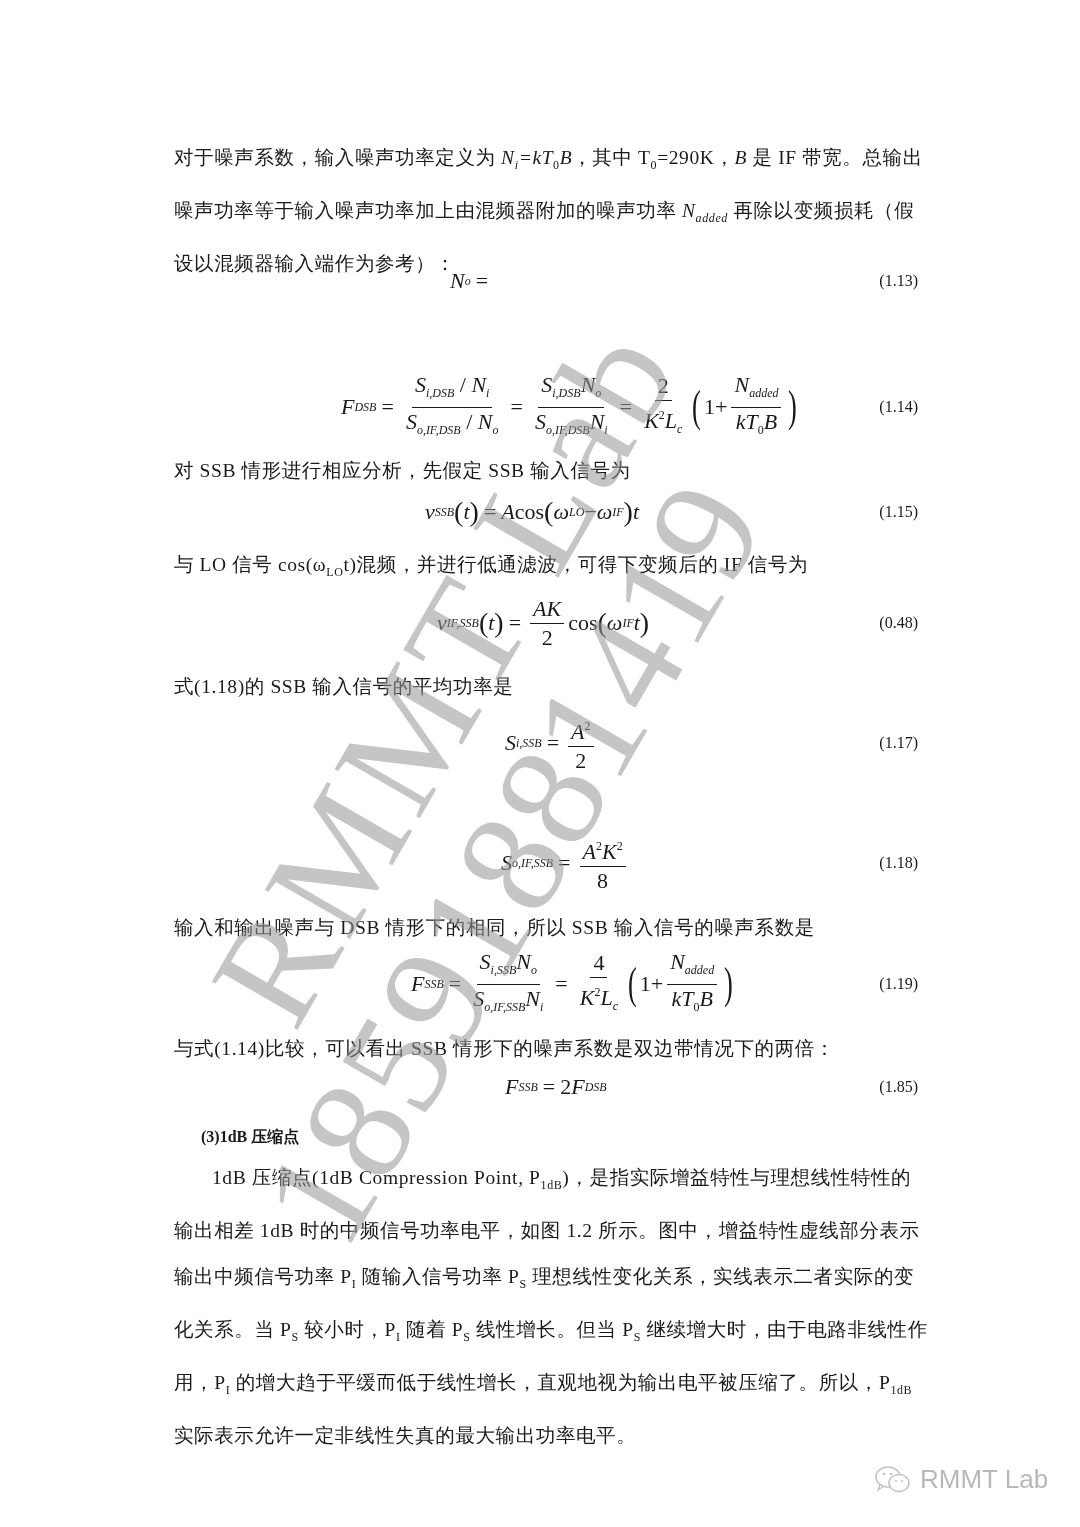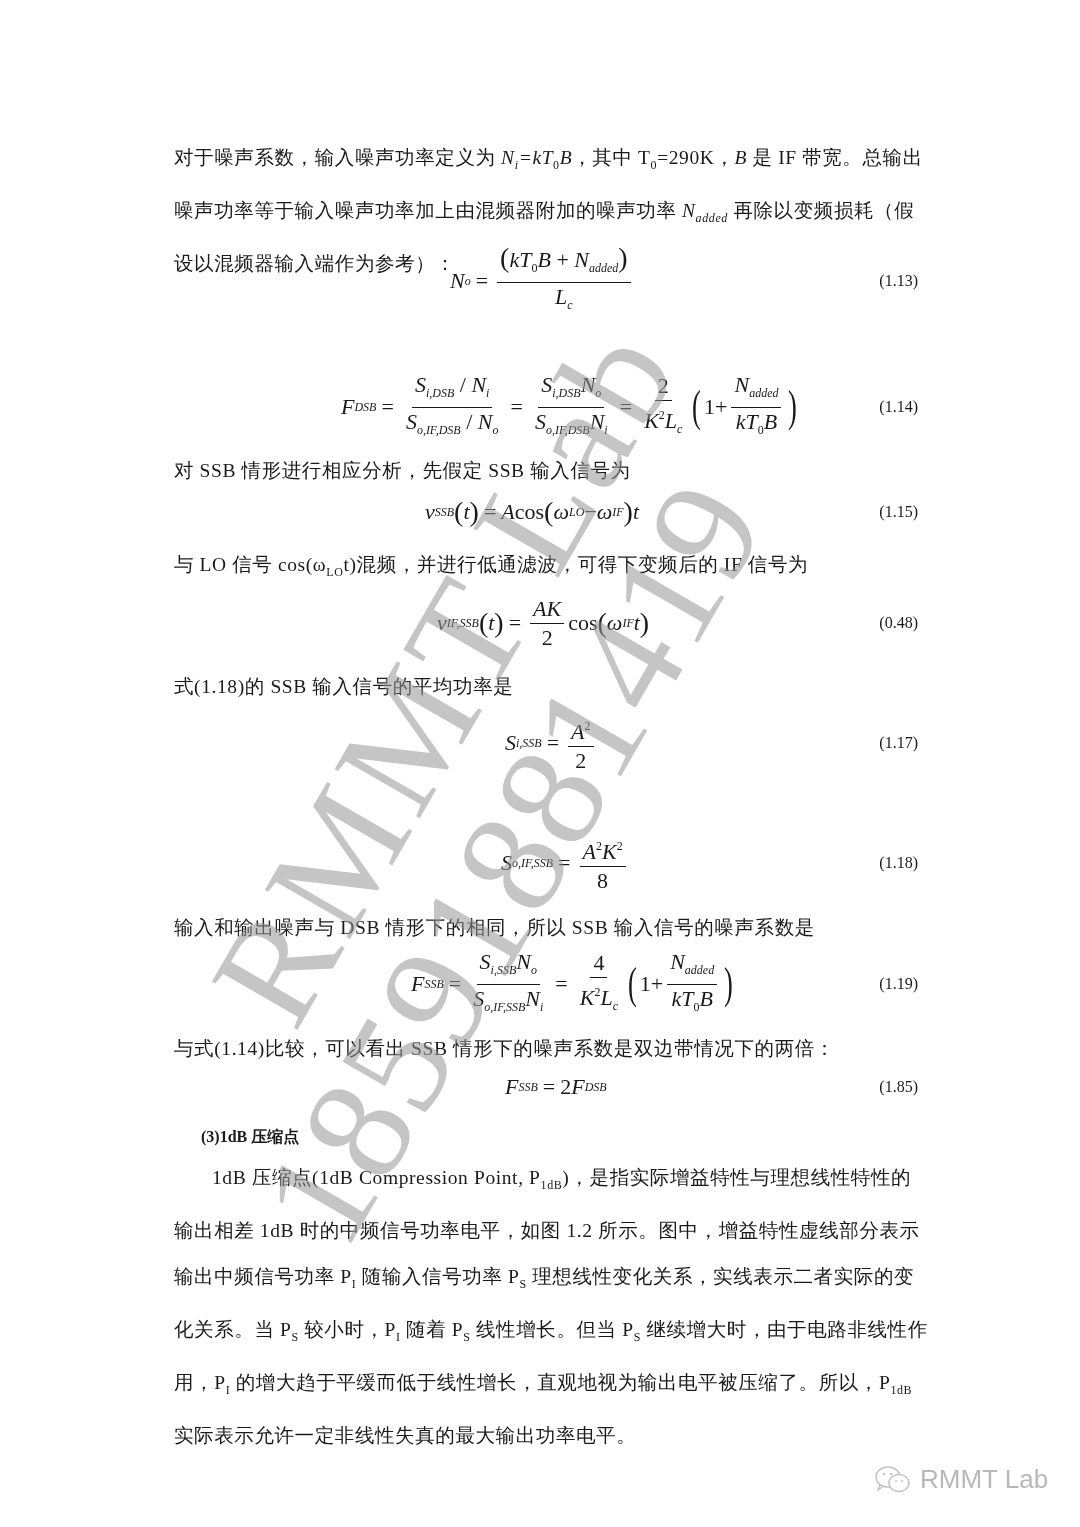--- a/index.html
+++ b/index.html
@@ -71,24 +71,20 @@
 
   <div class="para" style="top:135px;">
     <span>对于噪声系数，输入噪声功率定义为 </span><i>N</i><sub class="s">i</sub><i>=kT</i><sub class="s" style="font-style:normal">0</sub><i>B</i><span>，其中 T</span><sub class="s" style="font-style:normal">0</sub><span>=290K，</span><i>B</i><span> 是 IF 带宽。总输出噪声功率等于输入噪声功率加上由混频器附加的噪声功率 </span><i>N</i><sub class="s">added</sub><span> 再除以变频损耗（假设以混频器输入端作为参考）：</span>
   </div>
 
   <div class="eq-row" style="top:248px; height:66px;">
     <div class="eq" style="left:287px;">
       <i>N</i>
         <sub class="s">o</sub>
         <span class="op">=</span>
-      <span class="frac">
-          <span class="num"><span class="mid-paren">(</span><i>kT</i><sub class="s" style="font-style:normal">0</sub><i>B</i> + <i>N</i><sub class="s">added</sub><span class="mid-paren">)</span></span>
-          <span class="den"><i>L</i><sub class="s">c</sub></span>
-        </span>
     </div>
     <div class="eq-num">(1.13)</div>
   </div>
 
 
   <div class="eq-row" style="top:370px; height:74px;">
     <div class="eq" style="left:178px;">
       <i>F</i><sub class="s">DSB</sub><span class="op">=</span>
       <span class="frac">
           <span class="num"><i>S</i><sub class="s">i,DSB</sub> / <i>N</i><sub class="s">i</sub></span>

